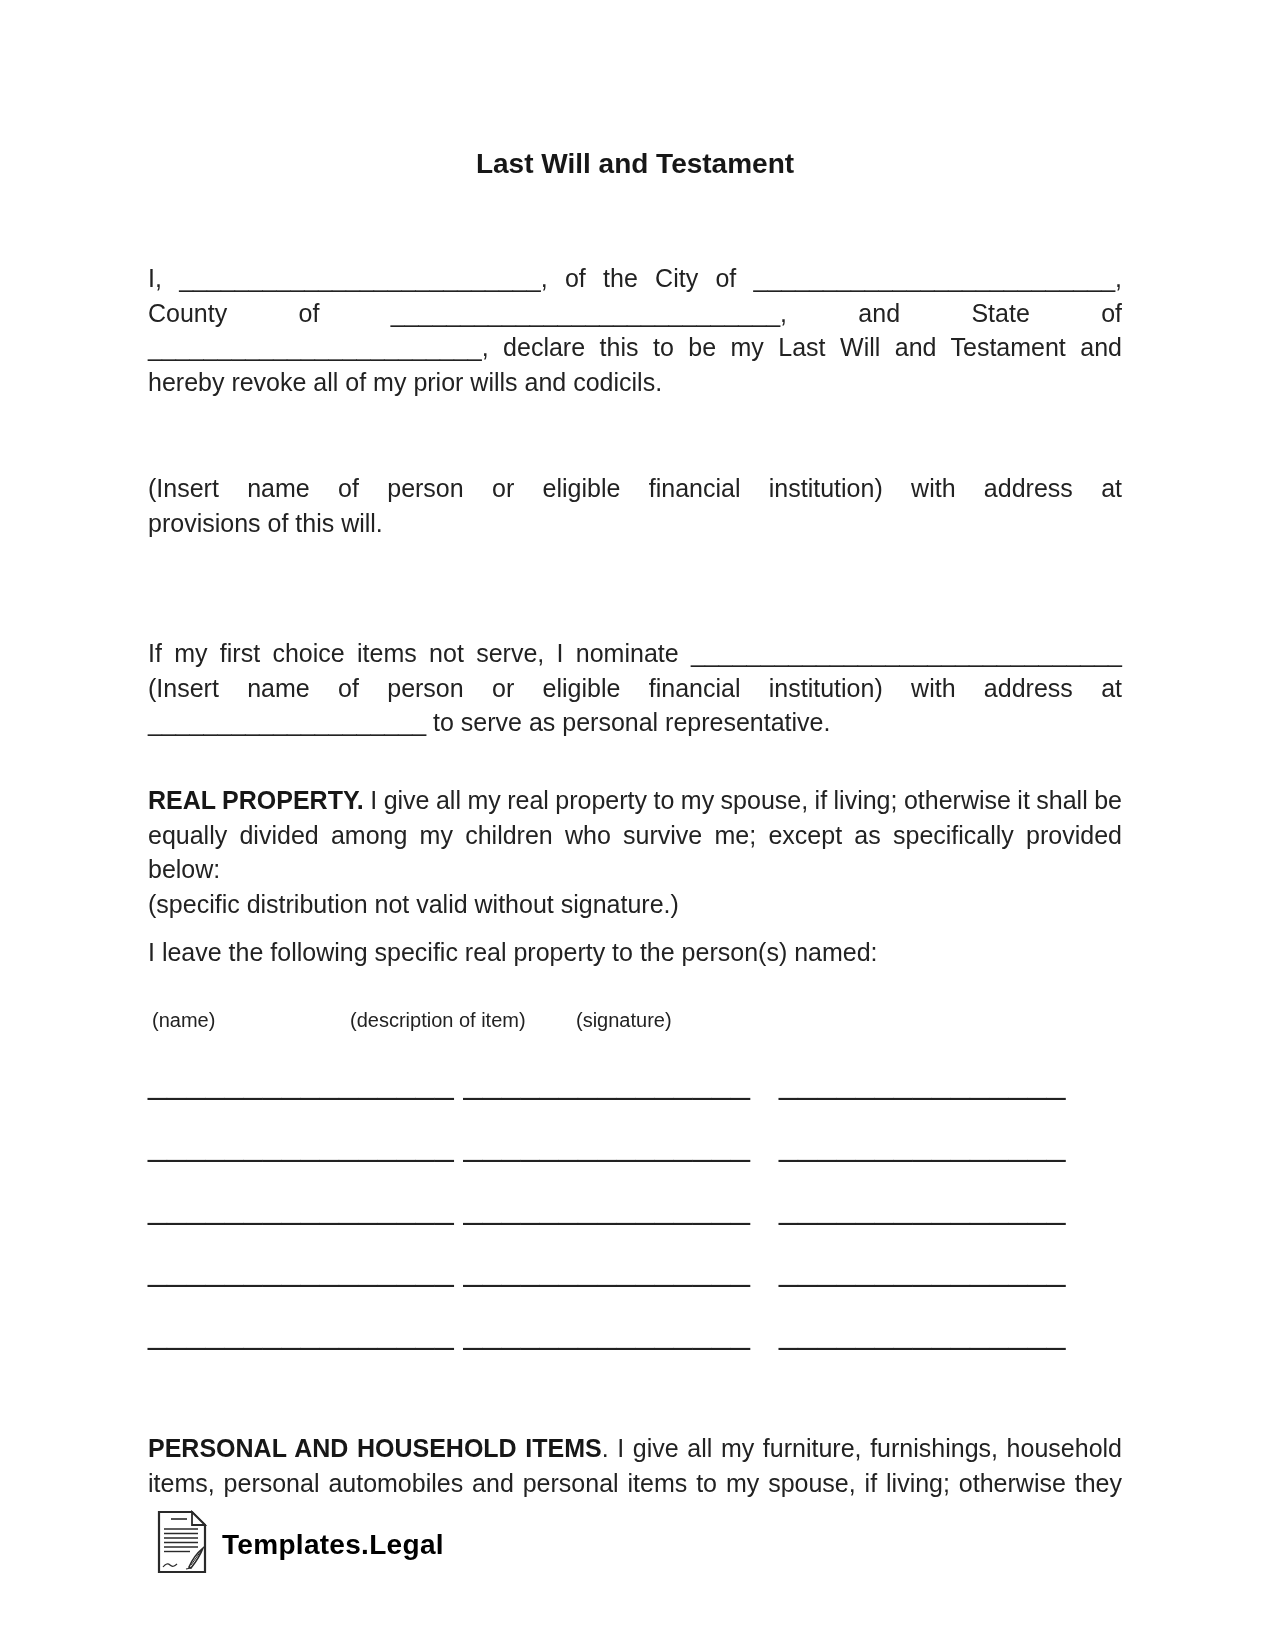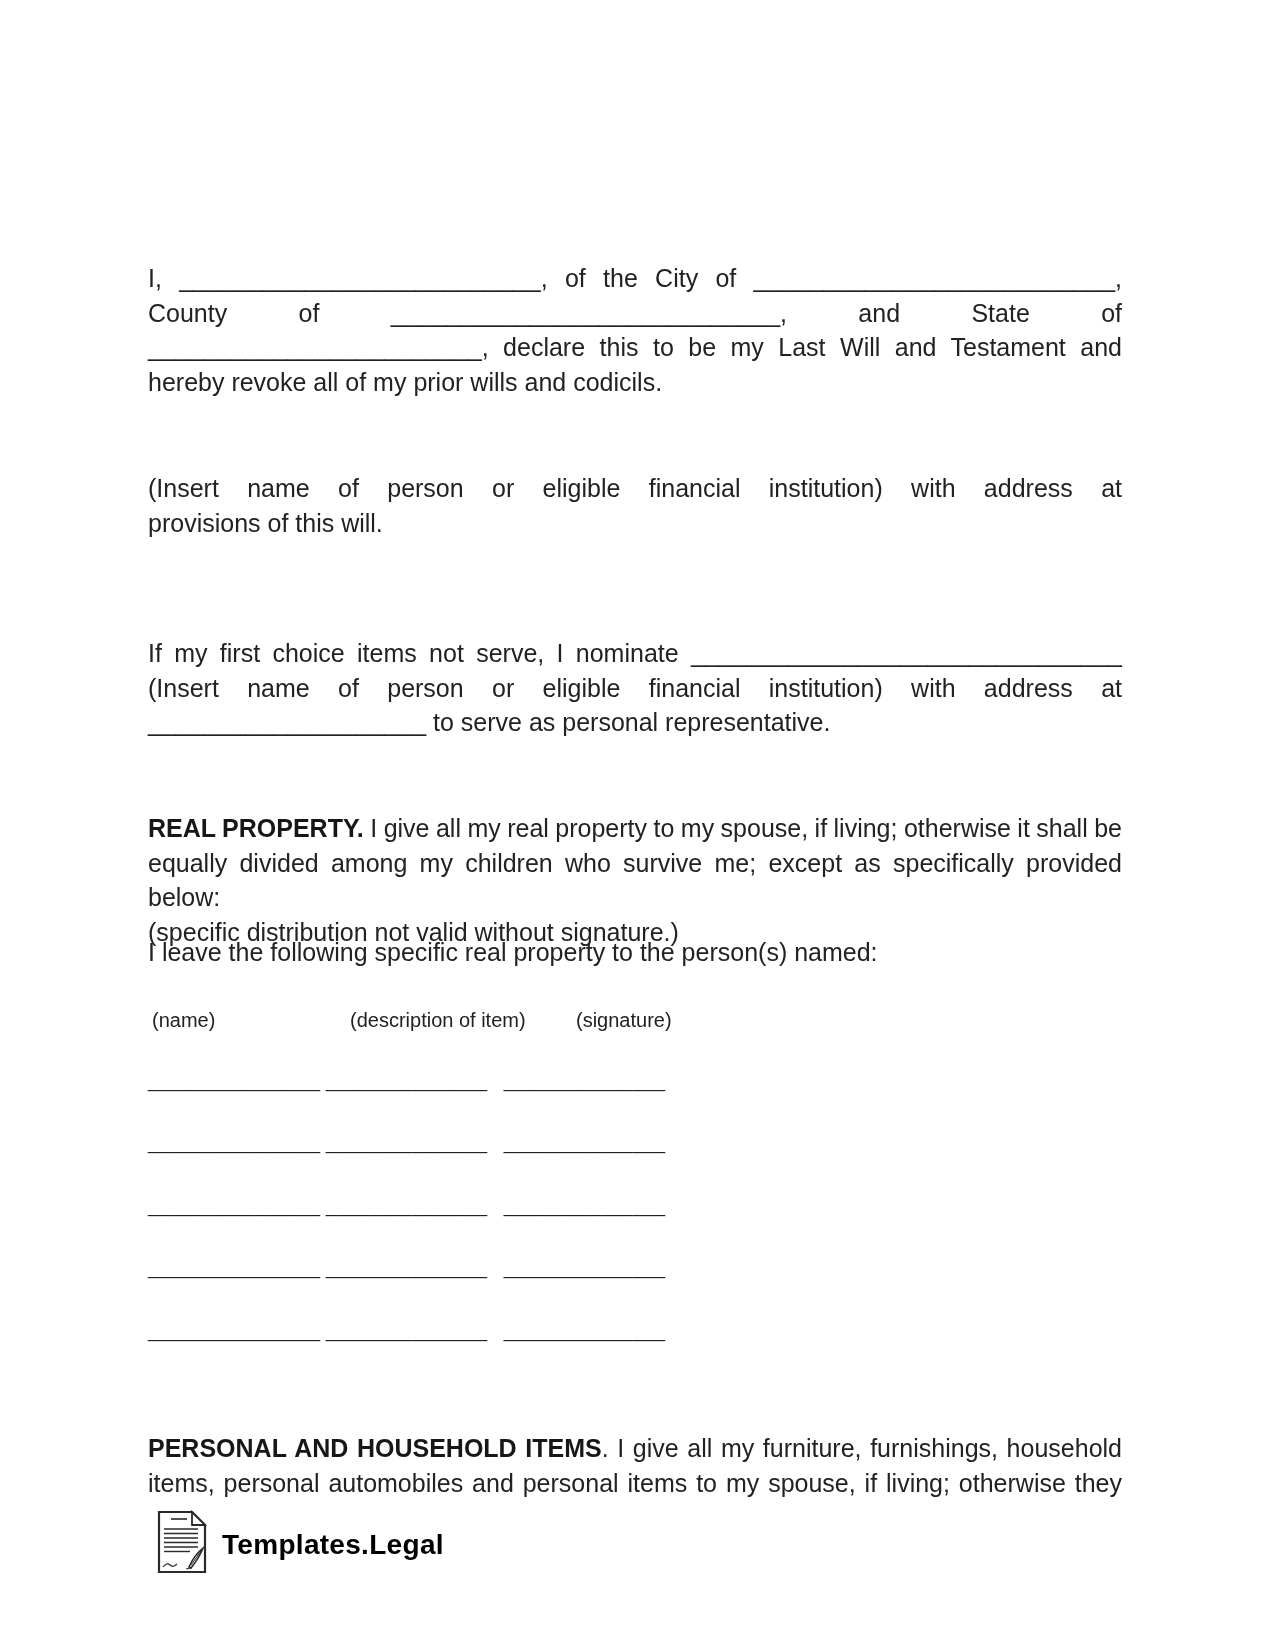--- a/index.html
+++ b/index.html
@@ -20,55 +20,56 @@
   .block{position:absolute;left:148px;width:974px;font-size:25px;line-height:34.7px;}
   .jline{text-align:justify;text-align-last:justify;white-space:normal;}
   .jline.tight{word-spacing:-1.6px;}
   .lline{text-align:left;}
   .jline b,.lline b{font-weight:bold;color:#171717;}
   .tbl-header{position:absolute;left:148px;width:974px;height:34.7px;font-size:20px;line-height:34.7px;}
   .tbl-header span{position:absolute;top:0;}
   .col-name{left:4px;}
   .col-desc{left:202px;}
   .col-sig{left:428px;}
-  .rows{position:absolute;left:148px;width:974px;font-size:19px;}
+  .rows{position:absolute;left:148px;width:974px;font-size:34px;}
   .blank-row{white-space:pre;line-height:62.4px;letter-spacing:0.2px;}
   .footer-logo{position:absolute;left:156px;top:1506px;height:66px;}
   .logo-icon{position:absolute;left:0;top:4px;}
   .brand-text{
     position:absolute;left:66px;top:22px;
     font-size:28px;line-height:34px;font-weight:bold;color:#000000;
     letter-spacing:0.3px;white-space:nowrap;
   }
 </style>
 </head>
 <body>
 
 <div class="page">
 
+  <h1 class="doc-title">Last Will and Testament</h1>
 
   <div class="block" style="top:261px">
     <div class="jline">I, __________________________, of the City of __________________________,</div>
     <div class="jline">County of ____________________________, and State of</div>
     <div class="jline">________________________, declare this to be my Last Will and Testament and</div>
     <div class="lline">hereby revoke all of my prior wills and codicils.</div>
   </div>
 
   <div class="block" style="top:471px">
     <div class="jline">(Insert name of person or eligible financial institution) with address at</div>
     <div class="lline">provisions of this will.</div>
   </div>
 
   <div class="block" style="top:636px">
     <div class="jline">If my first choice items not serve, I nominate _______________________________</div>
     <div class="jline">(Insert name of person or eligible financial institution) with address at</div>
     <div class="lline">____________________ to serve as personal representative.</div>
   </div>
 
-  <div class="block" style="top:811px">
+  <div class="block" style="top:783px">
     <div class="jline tight"><b>REAL PROPERTY.</b> <span>I give all my real property to my spouse, if living; otherwise it shall be</span></div>
     <div class="jline">equally divided among my children who survive me; except as specifically provided below:</div>
     <div class="lline">(specific distribution not valid without signature.)</div>
   </div>
 
   <div class="block" style="top:935px">
     <div class="lline">I leave the following specific real property to the person(s) named:</div>
   </div>
 
   <div class="tbl-header" style="top:1003px">

